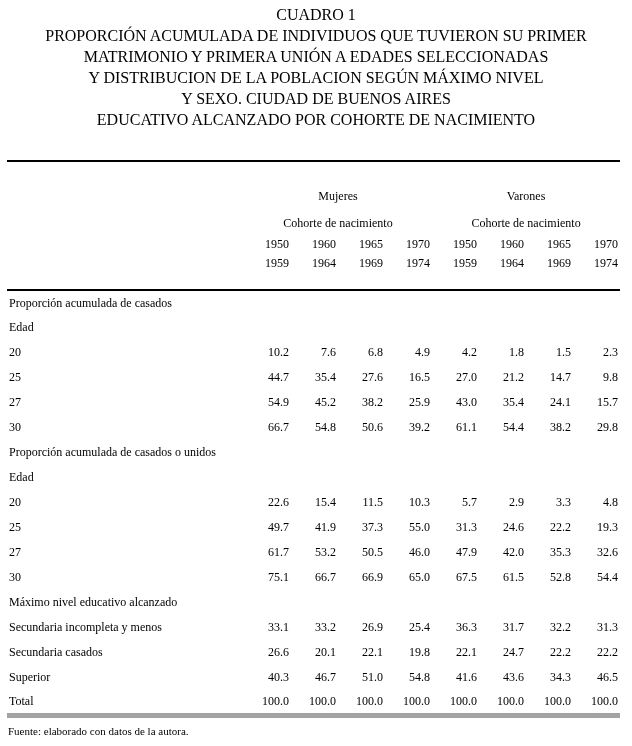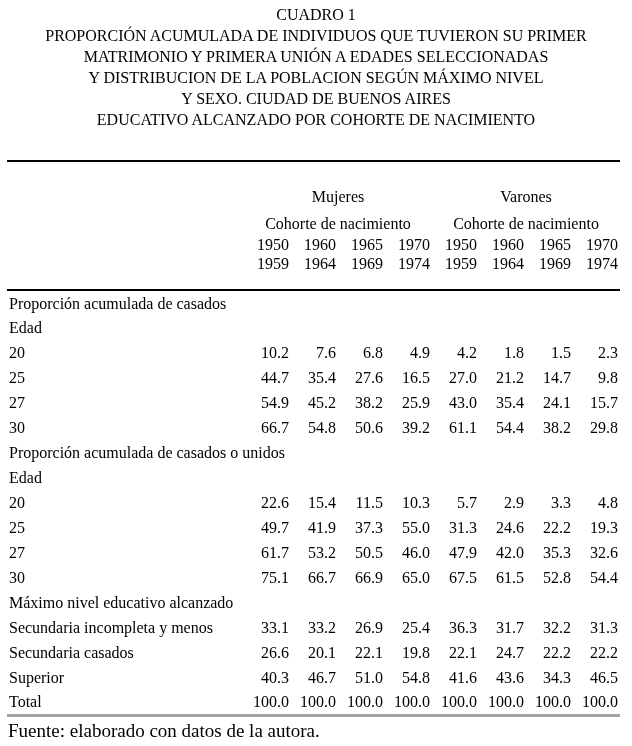--- a/index.html
+++ b/index.html
@@ -20,39 +20,39 @@
   .title-line {
     font-size: 16px;
     line-height: 21px;
     white-space: nowrap;
   }
   table.data {
     border-collapse: collapse;
     table-layout: fixed;
     width: 613px;
     margin: 30px 0 0 7px;
-    font-size: 16px;
+    font-size: 12px;
   }
   col.c-lbl { width: 237px; }
   col.c-num { width: 47px; }
   td { padding: 0; line-height: 19px; }
   td.lbl { text-align: left; padding-left: 2px; white-space: nowrap; }
   td.num { text-align: right; padding-right: 2px; white-space: nowrap; }
   td.ctr { text-align: center; }
   thead { border-top: 2px solid #000; border-bottom: 2px solid #000; }
-  tbody { border-bottom: 3px solid #a3a3a3; }
+  tbody { border-bottom: 5px solid #a3a3a3; }
   thead tr.r-sex td    { height: 44px; vertical-align: bottom; }
   thead tr.r-cohort td { height: 27px; vertical-align: bottom; }
   thead tr.r-years td  { height: 21px; vertical-align: bottom; }
   thead tr.r-years2 td { height: 35px; vertical-align: top; }
   tbody tr { height: 25px; }
   tbody td { vertical-align: middle; }
   .footer {
     margin: 5px 0 0 8px;
-    font-size: 19px;
+    font-size: 11px;
     line-height: 17px;
   }
 </style>
 </head>
 <body>
 
 <div class="doc">
 
   <div class="title-block">
     <div class="title-line">CUADRO 1</div>

